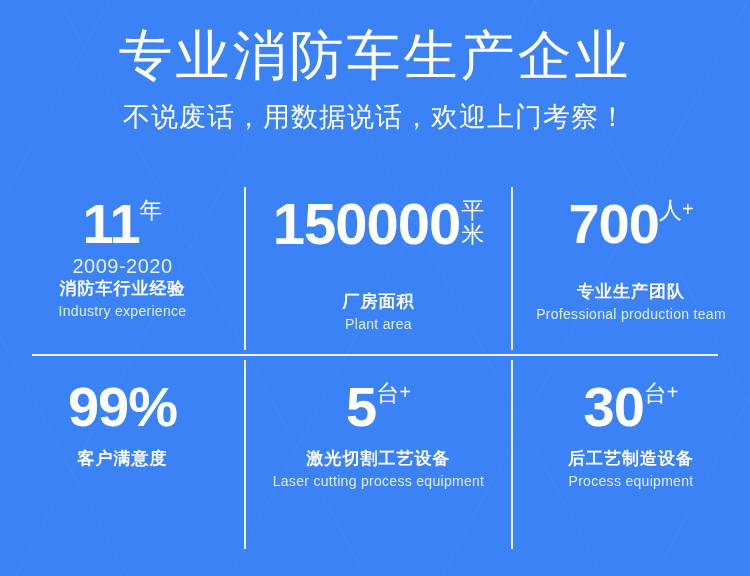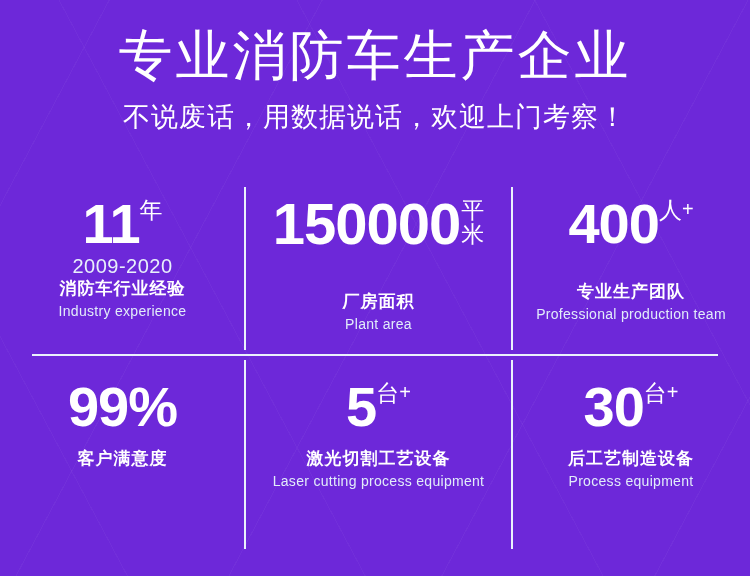--- a/index.html
+++ b/index.html
@@ -10,21 +10,21 @@
     width: 750px;
     height: 576px;
     overflow: hidden;
     font-family: "Liberation Sans", "DejaVu Sans", sans-serif;
   }
 
   #banner {
     position: relative;
     width: 750px;
     height: 576px;
-    background: #6d28d9;
+    background: #3b82f6;
     overflow: hidden;
   }
 
   
   #watermark {
     position: absolute;
     inset: 0;
     pointer-events: none;
     background-image:
       repeating-linear-gradient(118deg,
@@ -212,21 +212,21 @@
           <span>米</span>
         </span>
       </div>
       <div class="cn-label" style="margin-top:36px">厂房面积</div>
       <div class="en-label">Plant area</div>
     </div>
 
     <div class="stat-cell row-top">
       <div class="vline"></div>
       <div class="num-row">
-        <span class="big-num">400</span>
+        <span class="big-num">700</span>
         <span class="unit-inline">人</span>
         <span class="unit-plus" style="padding-top:5px">+</span>
       </div>
       <div class="cn-label" style="margin-top:26px">专业生产团队</div>
       <div class="en-label">Professional production team</div>
     </div>
 
     <div class="stat-cell row-bottom">
       <div class="num-row">
         <span class="big-num">99%</span>

